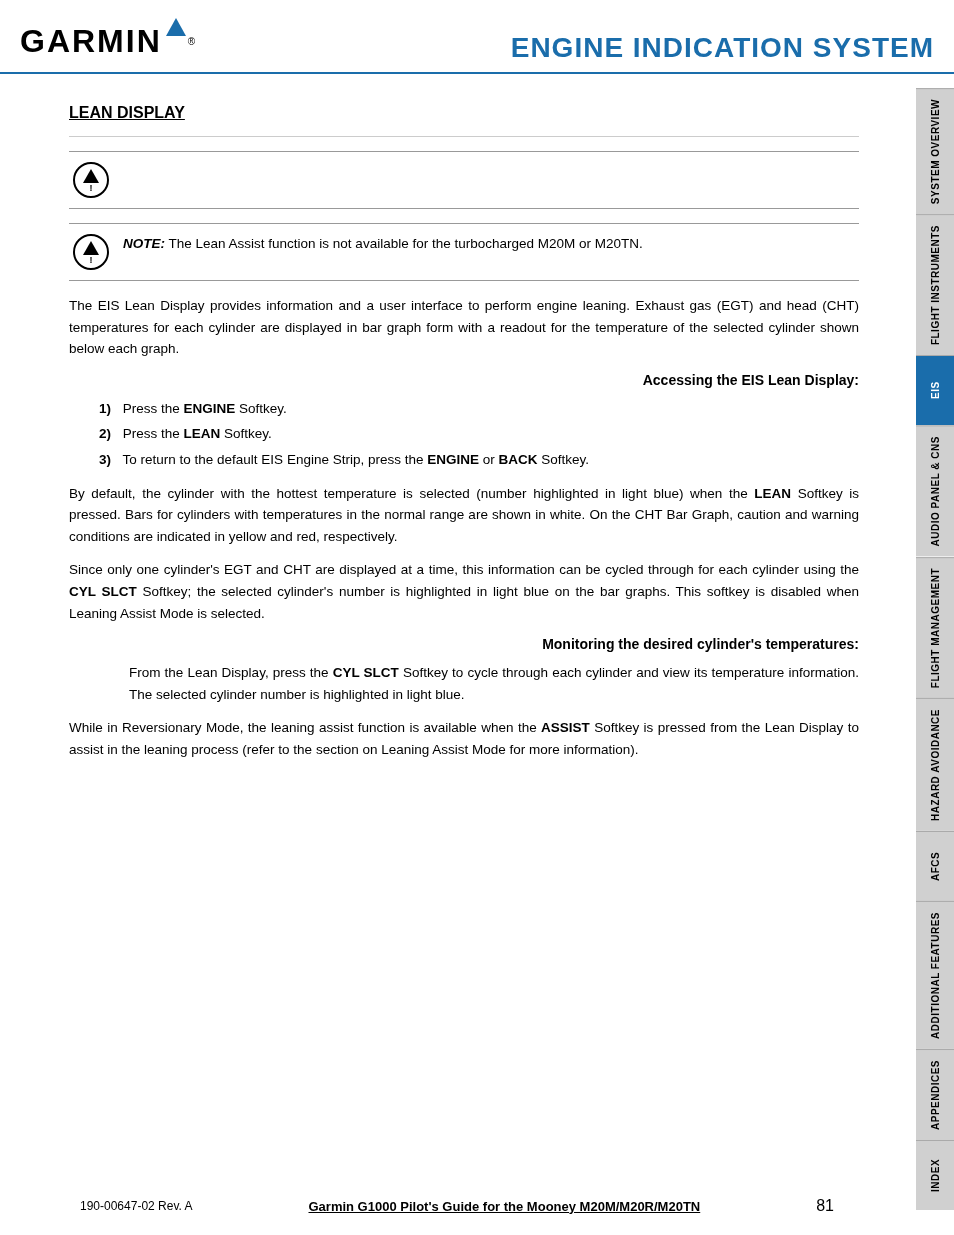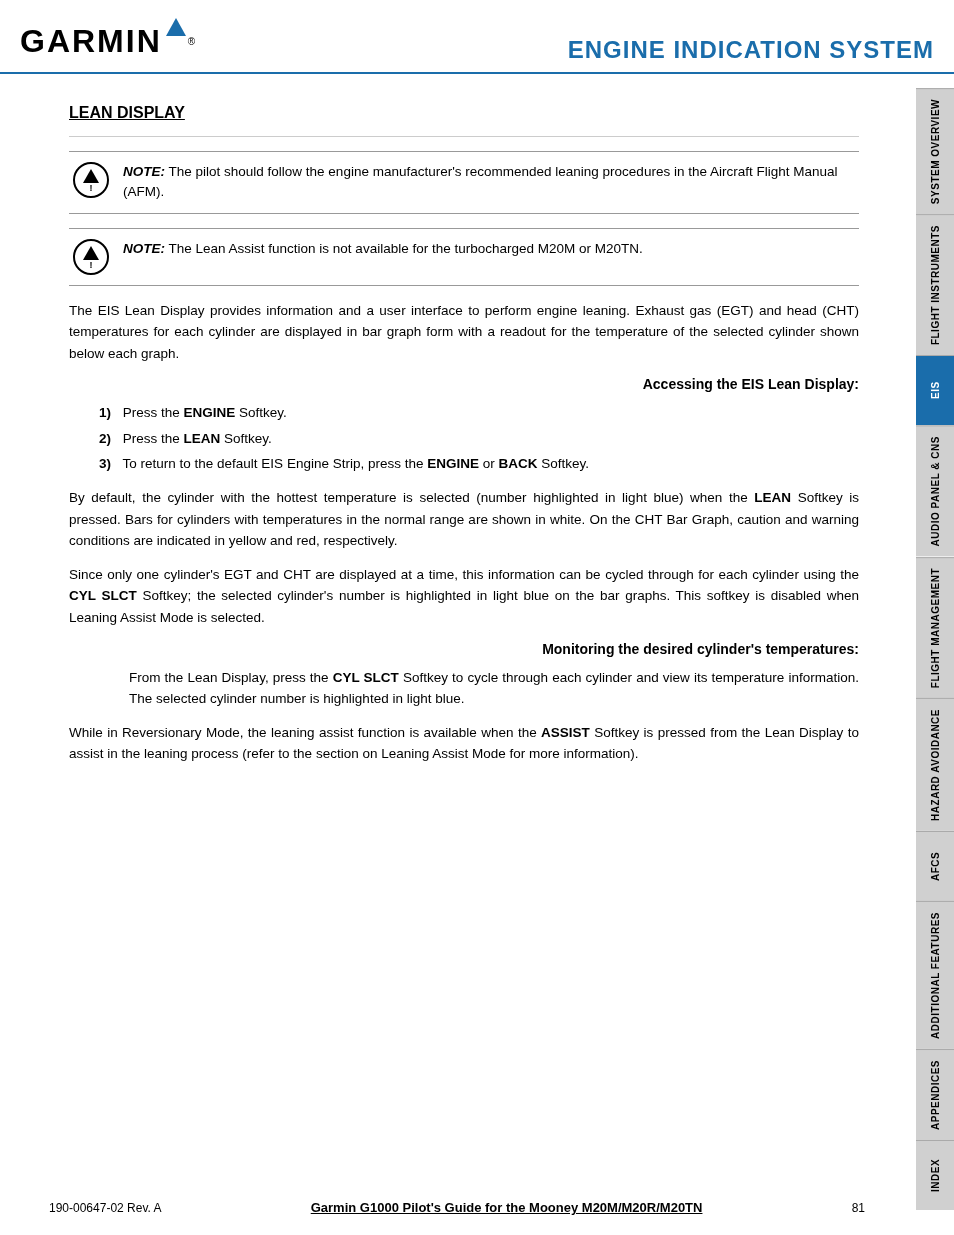--- a/index.html
+++ b/index.html
@@ -42,21 +42,21 @@
       width: 0;
       height: 0;
       border-left: 10px solid transparent;
       border-right: 10px solid transparent;
       border-bottom: 18px solid #1a6dab;
       margin-left: 4px;
       margin-bottom: 28px;
     }
 
     .header-title {
-      font-size: 24px;
+      font-size: 28px;
       font-weight: bold;
       color: #1a6dab;
       text-align: right;
       padding-bottom: 8px;
       letter-spacing: 1px;
     }
 
     
     .sidebar {
       position: absolute;
@@ -201,33 +201,33 @@
 
     
     .footer {
       position: absolute;
       bottom: 20px;
       left: 0;
       right: 40px;
       display: flex;
       justify-content: space-between;
       align-items: center;
-      padding: 0 49px;
+      padding: 0 80px;
       font-size: 12px;
       text-align: center;
     }
 
     .footer-title {
       font-weight: bold;
       font-size: 13px;
       text-decoration: underline;
     }
 
     .footer-page {
-      font-size: 12px;
+      font-size: 16px;
     }
 
     hr.divider {
       border: none;
       border-top: 1px solid #ccc;
       margin: 6px 0 14px 0;
     }
   </style>
 </head>
 <body>
@@ -255,24 +255,20 @@
 </div>
 
 <div class="main-content">
 
   <div class="section-title">LEAN DISPLAY</div>
   <hr class="divider">
 
   <div class="note-box">
     <div class="note-icon">
       <span class="note-icon-exclaim">!</span>
-    </div>
-    <div class="note-text">
-      <em>NOTE:</em>
-      <span> The pilot should follow the engine manufacturer's recommended leaning procedures in the Aircraft Flight Manual (AFM).</span>
     </div>
   </div>
 
   <div class="note-box">
     <div class="note-icon">
       <span class="note-icon-exclaim">!</span>
     </div>
     <div class="note-text">
       <em>NOTE:</em>
       <span> The Lean Assist function is not available for the turbocharged M20M or M20TN.</span>

